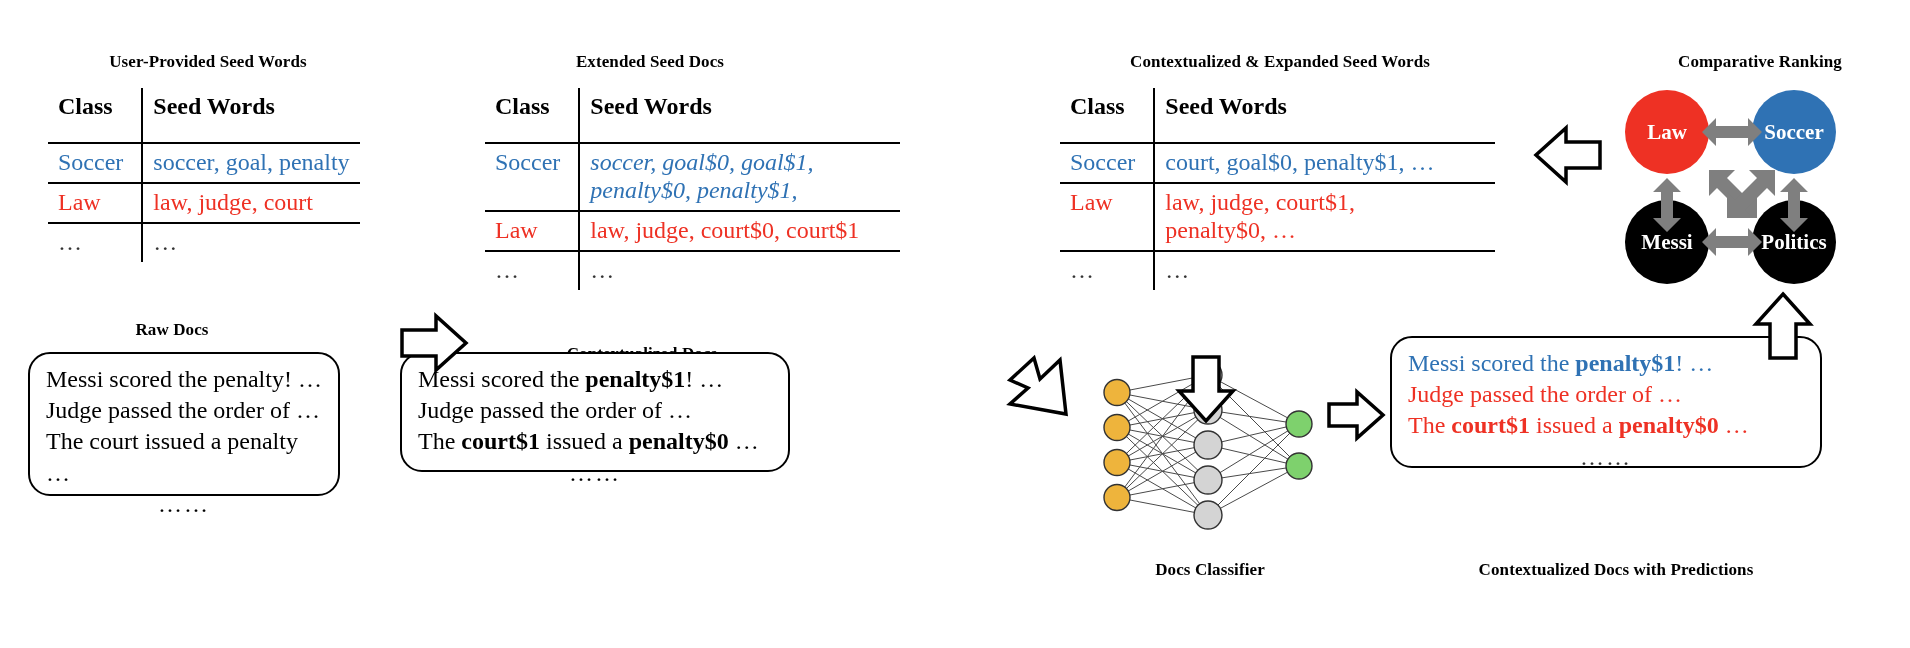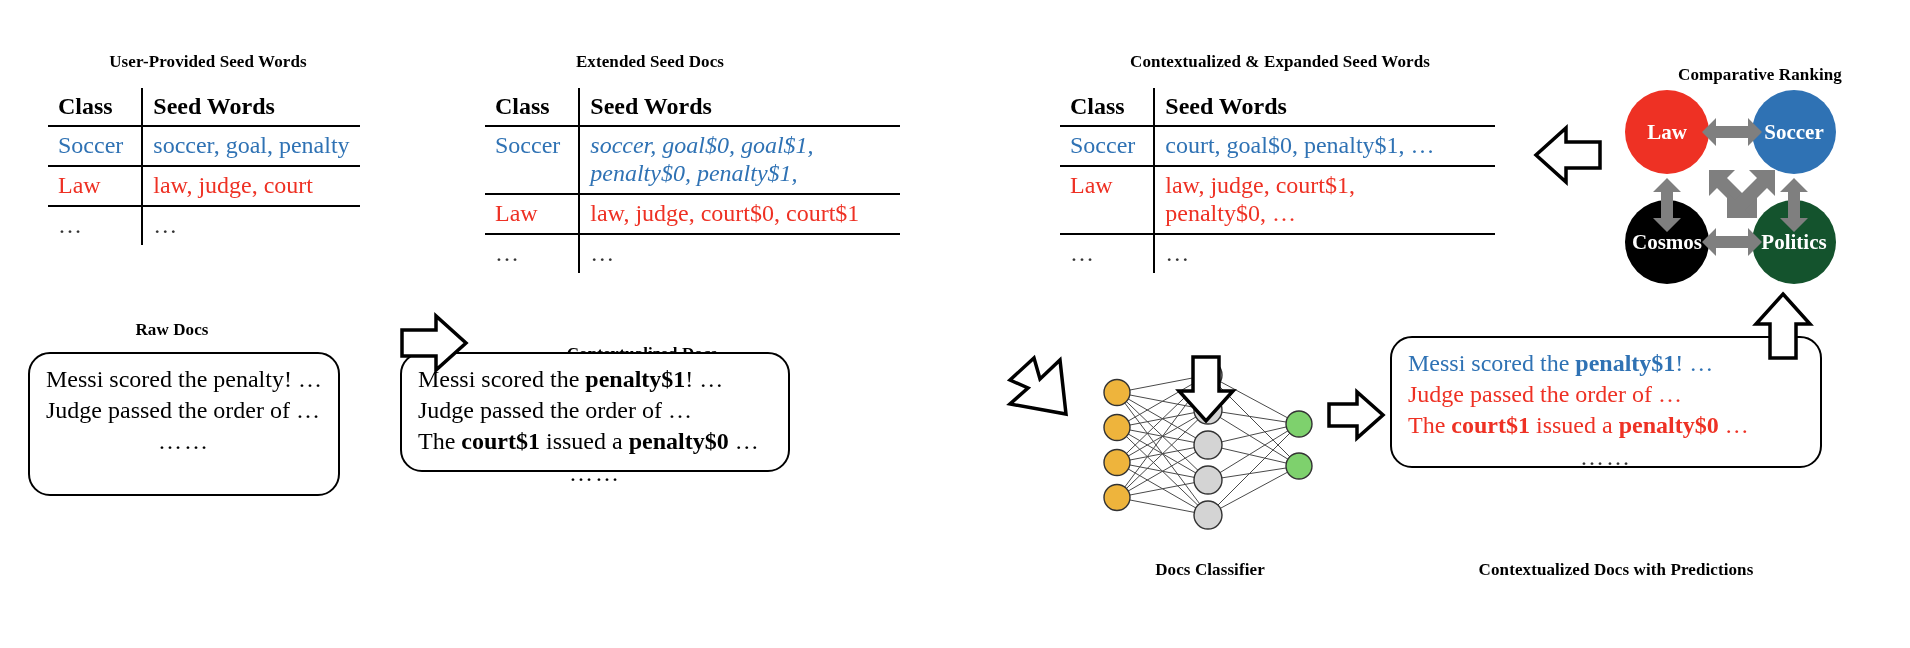--- a/index.html
+++ b/index.html
@@ -14,21 +14,21 @@
     white-space:nowrap;letter-spacing:.1px;
   }
   
   table.seed{border-collapse:collapse;}
   table.seed td{
     font-size:24px;padding:4px 10px 6px 10px;vertical-align:top;
     line-height:1.17;
   }
   table.seed td.hdr{font-weight:bold;color:#000;}
   table.seed td.cls{padding-right:18px;white-space:nowrap;}
-  table.seed tr.headrow td{border-bottom:2.5px solid #000;padding-bottom:5px;}
+  table.seed tr.headrow td{border-bottom:2.5px solid #000;padding-bottom:22px;}
   table.seed tr.datarow td{border-bottom:2.5px solid #000;}
   table.seed td.colA{border-right:2.5px solid #000;}
   .blue{color:#2f72b4;}
   .red{color:#ee3124;}
   .dots{font-size:24px;color:#333;}
 
   
   .docbox{
     border:2.5px solid #000;border-radius:22px;background:#fff;
     font-size:24px;line-height:1.30;padding:10px 16px 12px 16px;
@@ -113,32 +113,32 @@
     <td class="red" style="white-space:pre-line;">law, judge, court$1,
 penalty$0, …</td>
   </tr>
   <tr>
     <td class="colA cls dots">…</td>
     <td class="dots">…</td>
   </tr>
 </tbody>
   </table>
 
-<div class="abs ttl" style="left:1615px;top:52px;width:290px;margin-top:13px;">Comparative Ranking</div>
+<div class="abs ttl" style="left:1615px;top:52px;width:290px;">Comparative Ranking</div>
 
 <div class="abs circ" style="left:1625px;top:90px;width:84px;height:84px;background:#ee3124;">
   <span>Law</span>
 </div>
 <div class="abs circ" style="left:1752px;top:90px;width:84px;height:84px;background:#2f72b4;">
   <span>Soccer</span>
 </div>
 <div class="abs circ" style="left:1625px;top:200px;width:84px;height:84px;background:#000000;">
-  <span>Cosmos</span>
-</div>
-<div class="abs circ" style="left:1752px;top:200px;width:84px;height:84px;background:#14532d;">
+  <span>Messi</span>
+</div>
+<div class="abs circ" style="left:1752px;top:200px;width:84px;height:84px;background:#000000;">
   <span>Politics</span>
 </div>
 
 <svg class="abs" style="left:1700px;top:112px;" width="64" height="40">
   <polygon points="2,20 16,6 16,14 48,14 48,6 62,20 48,34 48,26 16,26 16,34" fill="#7f7f7f"></polygon>
 </svg>
 <svg class="abs" style="left:1700px;top:222px;" width="64" height="40">
   <polygon points="2,20 16,6 16,14 48,14 48,6 62,20 48,34 48,26 16,26 16,34" fill="#7f7f7f"></polygon>
 </svg>
 <svg class="abs" style="left:1647px;top:176px;" width="40" height="58">
@@ -152,20 +152,21 @@
     <polygon points="4,4 30,4 22,12 44,34 52,26 52,52 26,52 34,44 12,22 4,30"></polygon>
     <polygon points="70,4 70,30 62,22 40,44 48,52 22,52 22,26 30,34 52,12 44,4"></polygon>
   </g>
 </svg>
 
 <div class="abs ttl" style="left:72px;top:320px;width:200px;">Raw Docs</div>
 
 <div class="abs docbox" style="left:28px;top:352px;width:312px;height:144px;">
   <div>Messi scored the penalty! …</div>
   <div>Judge passed the order of …</div>
+  <div>The court issued a penalty …</div>
   <div class="ctr">……</div>
 </div>
 
 <div class="abs ttl" style="left:492px;top:304px;width:300px;margin-top:40px;">Contextualized Docs</div>
 
 <div class="abs docbox" style="left:400px;top:352px;width:390px;height:120px;">
   <div>
     <span>Messi scored the </span><span class="b">penalty$1</span><span>! …</span>
   </div>
   <div>

